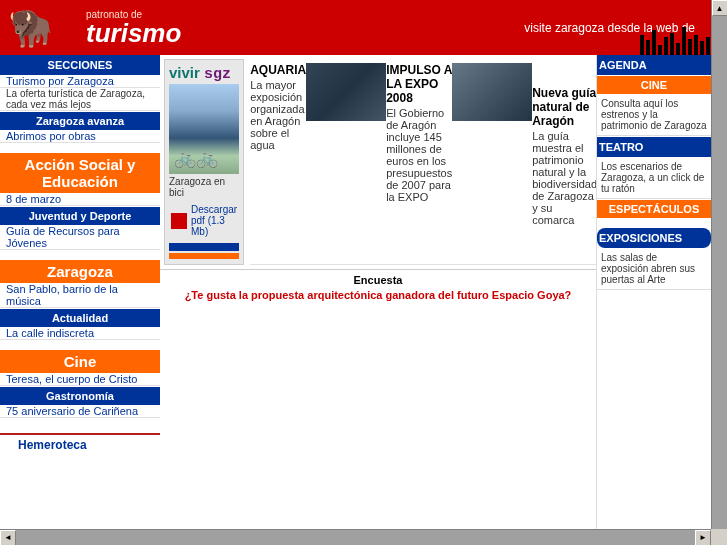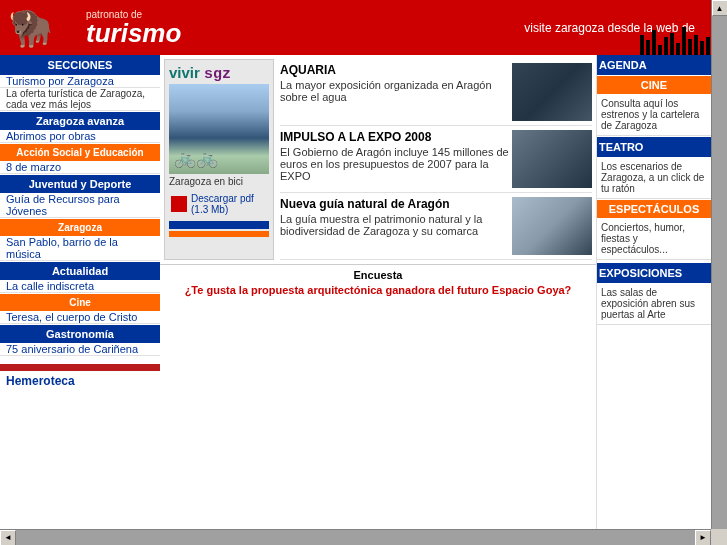--- a/index.html
+++ b/index.html
@@ -126,23 +126,23 @@
       padding: 3px 4px;
       font-size: 11px;
       font-weight: bold;
       margin-top: 1px;
     }
     .sidebar-section-orange {
       background: #ff6600;
       color: #ffffff;
       text-align: center;
       padding: 3px 4px;
-      font-size: 10px;
-      font-weight: bold;
-      margin-top: 1px;
+      font-size: 15px;
+      font-weight: bold;
+      margin-top: 10px;
     }
     
     .center-content {
       flex: 1;
       background: #ffffff;
       overflow: hidden;
       padding: 0;
     }
     
     .top-banner {
@@ -333,21 +333,21 @@
         <div class="sidebar-section-blue">Juventud y Deporte</div>
         <a class="sidebar-link">Guía de Recursos para Jóvenes</a>
         <div class="sidebar-section-orange">Zaragoza</div>
         <a class="sidebar-link">San Pablo, barrio de la música</a>
         <div class="sidebar-section-blue">Actualidad</div>
         <a class="sidebar-link">La calle indiscreta</a>
         <div class="sidebar-section-orange">Cine</div>
         <a class="sidebar-link">Teresa, el cuerpo de Cristo</a>
         <div class="sidebar-section-blue">Gastronomía</div>
         <a class="sidebar-link">75 aniversario de Cariñena</a>
-        <div style="border-top:7px solid #b91c1c; margin-top:8px; padding:3px 6px;">
+        <div style="border-top:2px solid #b91c1c; margin-top:15px; padding:3px 18px;">
           <span style="font-size:12px; font-weight:bold; color:#003399;">Hemeroteca</span>
         </div>
       </div>
 
       <div class="center-content">
 
         <div style="display:flex; flex-direction:row; padding:4px 4px 0 4px;">
 
           <div class="vivirsgz-box">
             <div style="font-size:15px; font-weight:bold; line-height:1.2;">
@@ -360,67 +360,66 @@
             </div>
             <div style="font-size:10px; color:#333333; padding:2px 0;">Zaragoza en bici</div>
             <div class="pdf-download">
               <div class="pdf-icon"></div>
               <span style="font-size:10px; color:#003399;">Descargar pdf (1.3 Mb)</span>
             </div>
             <div class="blue-bar"></div>
             <div style="height:6px; background:#ff6600; margin:1px 0;"></div>
           </div>
 
-          <div style="flex:1; display:flex; flex-direction:column;">
+          <div style="flex:1; display:flex; flex-direction:row;">
 
             <div class="news-row">
               <div style="flex:1;">
                 <div class="news-title">AQUARIA</div>
                 <div class="news-desc">La mayor exposición organizada en Aragón sobre el agua</div>
               </div>
               <div class="img-aquaria"></div>
             </div>
 
             <div class="news-row">
               <div style="flex:1;">
                 <div class="news-title">IMPULSO A LA EXPO 2008</div>
                 <div class="news-desc">El Gobierno de Aragón incluye 145 millones de euros en los presupuestos de 2007 para la EXPO</div>
               </div>
               <div class="img-expo"></div>
             </div>
 
             <div class="news-row">
-              <div style="flex:1;">
+              <div style="flex:1;margin-top:23px;">
                 <div class="news-title">Nueva guía natural de Aragón</div>
                 <div class="news-desc">La guía muestra el patrimonio natural y la biodiversidad de Zaragoza y su comarca</div>
               </div>
               <div class="img-aragon"></div>
             </div>
           </div>
         </div>
 
         <div class="encuesta-section">
           <div class="encuesta-title">Encuesta</div>
           <div class="encuesta-question">¿Te gusta la propuesta arquitectónica ganadora del futuro Espacio Goya?</div>
         </div>
       </div>
 
       <div class="right-sidebar">
         <div class="right-section-header">AGENDA</div>
 
         <div style="background:#ff6600; color:#ffffff; text-align:center; padding:3px 2px; font-size:11px; font-weight:bold; margin-top:1px;">CINE</div>
-        <div class="right-section-content">Consulta aquí los estrenos y la cartelera de Zaragoza</div>
+        <div class="right-section-content">Consulta aquí los estrenos y la patrimonio de Zaragoza</div>
 
         <div class="right-section-header" style="margin-top:1px;">TEATRO</div>
         <div class="right-section-content">Los escenarios de Zaragoza, a un click de tu ratón</div>
 
         <div style="background:#ff6600; color:#ffffff; text-align:center; padding:3px 2px; font-size:11px; font-weight:bold; margin-top:1px;">ESPECTÁCULOS</div>
-        <div class="right-section-content">Conciertos, humor, fiestas y espectáculos...</div>
-
-        <div class="right-section-header" style="margin-top:3px;">EXPOSICIONES</div>
+
+        <div class="right-section-header" style="margin-top:10px;border-radius:8px;">EXPOSICIONES</div>
         <div class="right-section-content">Las salas de exposición abren sus puertas al Arte</div>
       </div>
     </div>
   </div>
 
   <div class="scrollbar-right">
     <div class="sb-btn">▲</div>
     <div class="sb-track"></div>
     <div class="sb-btn">▼</div>
   </div>

